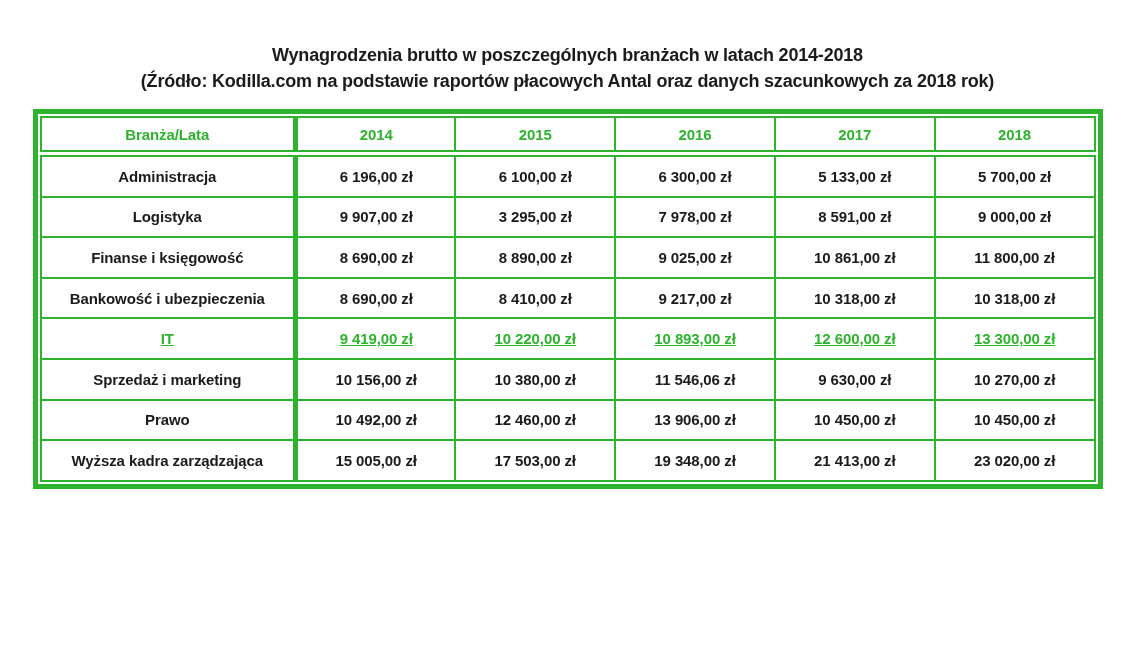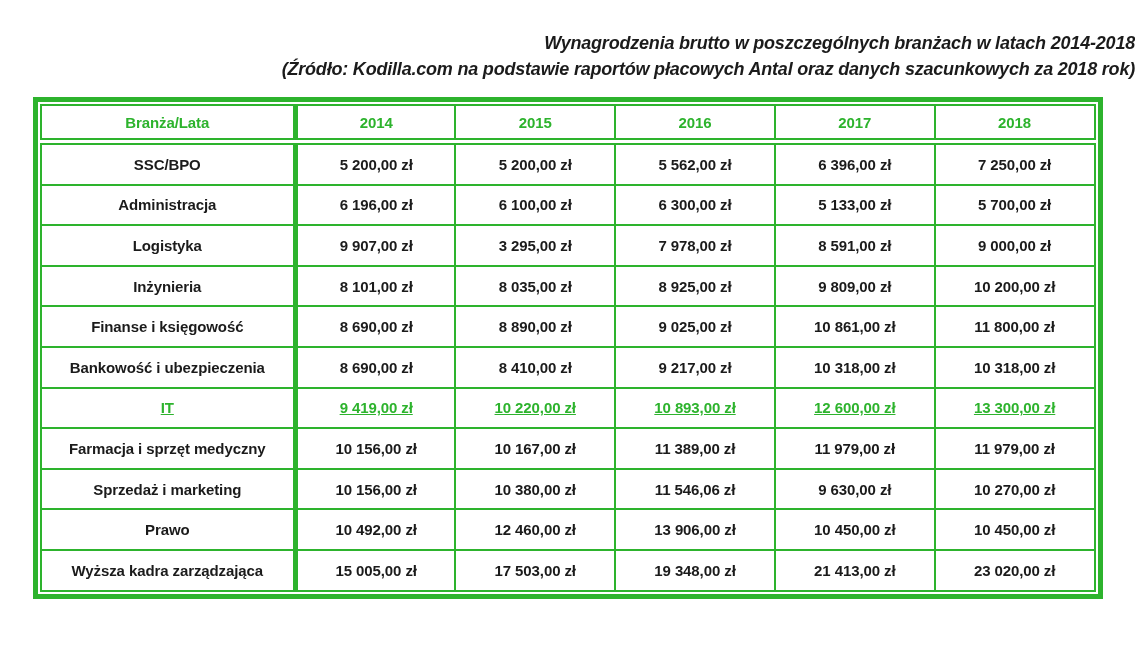--- a/index.html
+++ b/index.html
@@ -5,28 +5,27 @@
   :root { --green: #2db32d; --ink: #1b1b1b; }
   html, body { margin: 0; padding: 0; }
   body {
     width: 1135px; height: 672px;
     background: #ffffff;
     font-family: "Liberation Sans", sans-serif;
     color: var(--ink);
     overflow: hidden;
   }
   .title-block {
-    padding-top: 30px;
-    text-align: right;
+    padding-top: 42px;
+    text-align: center;
     font-weight: bold;
     font-size: 18px;
     line-height: 26px;
     color: var(--ink);
     letter-spacing: -0.2px;
-    font-style: italic;
   }
   .table-frame {
     width: 1070px;
     margin: 15px auto 17px auto;
     border: 5px solid var(--green);
     padding: 2px;
     box-sizing: border-box;
     background: #ffffff;
   }
   table.salary-table {
@@ -80,50 +79,34 @@
           <th class="corner">Branża/Lata</th>
           <th>2014</th>
           <th>2015</th>
           <th>2016</th>
           <th>2017</th>
           <th>2018</th>
         </tr>
     </thead>
     <tbody>
         <tr>
-          <td class="row-label">SSC/BPO</td>
-          <td>5 200,00 zł</td>
-          <td>5 200,00 zł</td>
-          <td>5 562,00 zł</td>
-          <td>6 396,00 zł</td>
-          <td>7 250,00 zł</td>
-        </tr>
-        <tr>
           <td class="row-label">Administracja</td>
           <td>6 196,00 zł</td>
           <td>6 100,00 zł</td>
           <td>6 300,00 zł</td>
           <td>5 133,00 zł</td>
           <td>5 700,00 zł</td>
         </tr>
         <tr>
           <td class="row-label">Logistyka</td>
           <td>9 907,00 zł</td>
           <td>3 295,00 zł</td>
           <td>7 978,00 zł</td>
           <td>8 591,00 zł</td>
           <td>9 000,00 zł</td>
-        </tr>
-        <tr>
-          <td class="row-label">Inżynieria</td>
-          <td>8 101,00 zł</td>
-          <td>8 035,00 zł</td>
-          <td>8 925,00 zł</td>
-          <td>9 809,00 zł</td>
-          <td>10 200,00 zł</td>
         </tr>
         <tr>
           <td class="row-label">Finanse i księgowość</td>
           <td>8 690,00 zł</td>
           <td>8 890,00 zł</td>
           <td>9 025,00 zł</td>
           <td>10 861,00 zł</td>
           <td>11 800,00 zł</td>
         </tr>
         <tr>
@@ -134,28 +117,20 @@
           <td>10 318,00 zł</td>
           <td>10 318,00 zł</td>
         </tr>
         <tr class="highlight">
           <td class="row-label">IT</td>
           <td>9 419,00 zł</td>
           <td>10 220,00 zł</td>
           <td>10 893,00 zł</td>
           <td>12 600,00 zł</td>
           <td>13 300,00 zł</td>
-        </tr>
-        <tr>
-          <td class="row-label">Farmacja i sprzęt medyczny</td>
-          <td>10 156,00 zł</td>
-          <td>10 167,00 zł</td>
-          <td>11 389,00 zł</td>
-          <td>11 979,00 zł</td>
-          <td>11 979,00 zł</td>
         </tr>
         <tr>
           <td class="row-label">Sprzedaż i marketing</td>
           <td>10 156,00 zł</td>
           <td>10 380,00 zł</td>
           <td>11 546,06 zł</td>
           <td>9 630,00 zł</td>
           <td>10 270,00 zł</td>
         </tr>
         <tr>

